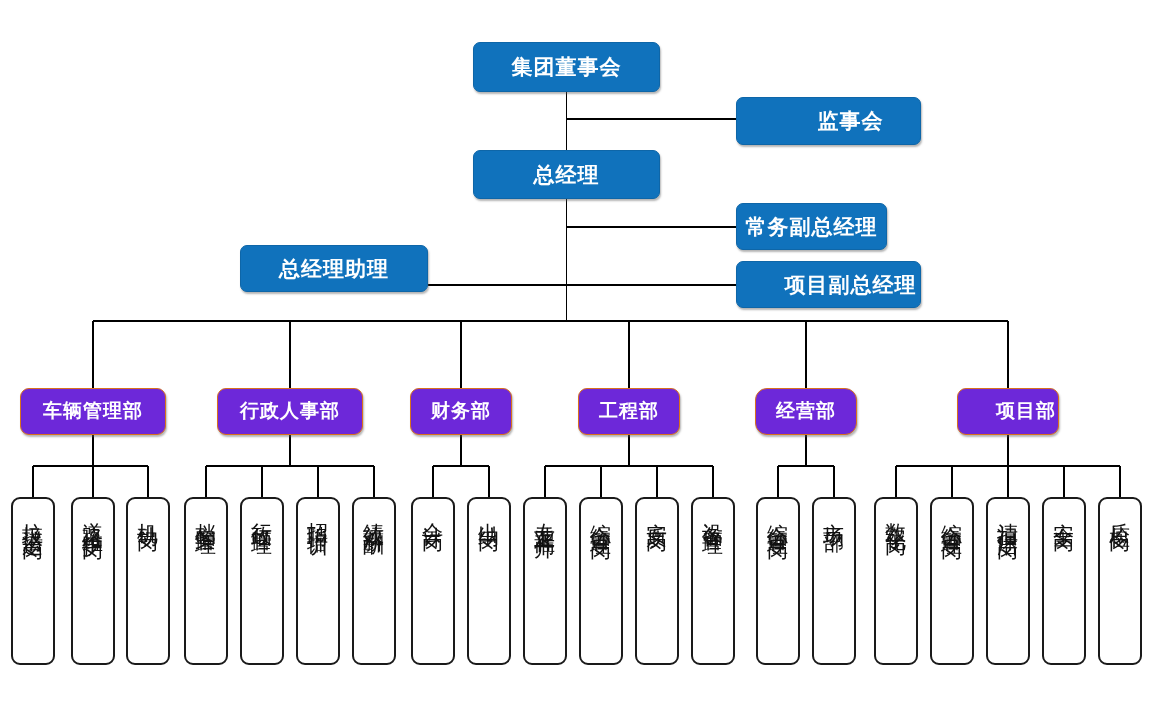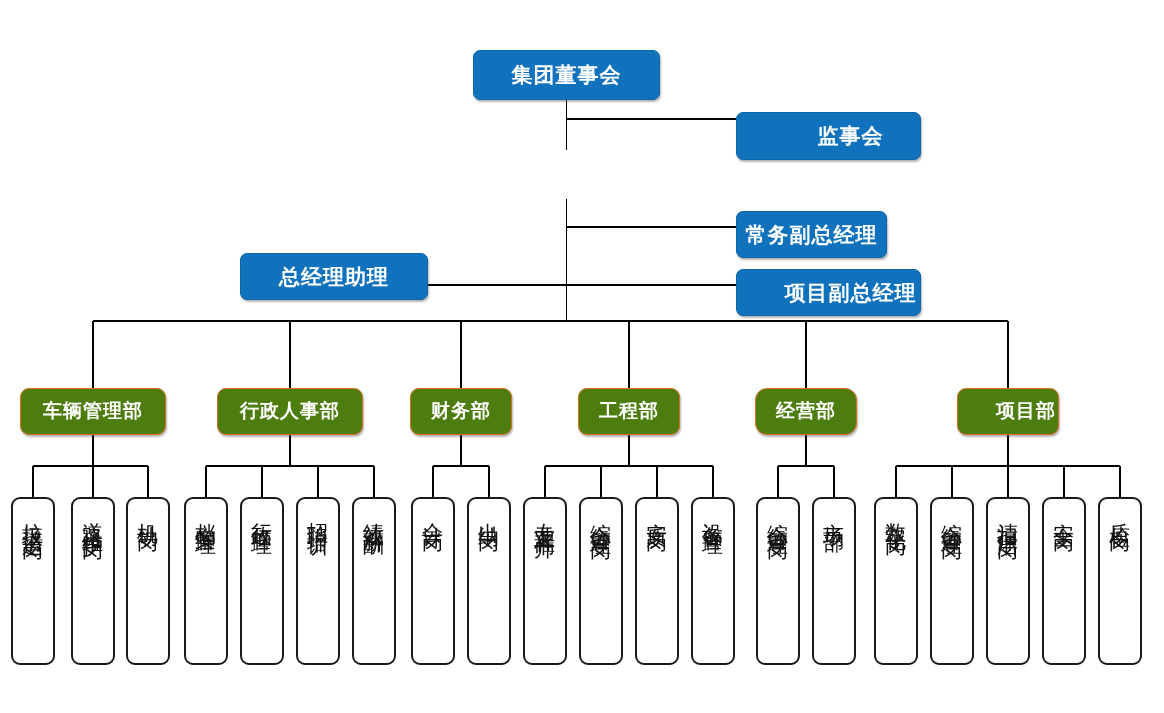--- a/index.html
+++ b/index.html
@@ -26,24 +26,23 @@
   }
   .node.blue{
     background:#1072BC;
     border:1px solid #0E66A8;
     border-radius:7px;
     color:#ffffff;
     font-size:21px;
     font-weight:600;
     letter-spacing:1px;
     box-shadow:1px 2px 2px rgba(90,90,90,.45);
-    margin-top:8px;
   }
   .node.orange{
-    background:#4d7c0f;
+    background:#6d28d9;
     border:1px solid #D9701E;
     border-radius:9px;
     color:#ffffff;
     font-size:19px;
     font-weight:600;
     letter-spacing:1px;
     box-shadow:1px 2px 2px rgba(90,90,90,.45);
   }
   
   .leaf{
@@ -141,24 +140,27 @@
       <line x1="1008" y1="466" x2="1008" y2="497"></line>
       <line x1="1064" y1="466" x2="1064" y2="497"></line>
       <line x1="1120" y1="466" x2="1120" y2="497"></line>
     </g>
   </svg>
 
   <div class="node blue" style="left:473px;top:42px;width:187px;height:50px;">
     <span>集团董事会</span>
   </div>
 
-  <div class="node blue" style="left:736px;top:104px;width:185px;height:48px;padding-left:44px;">
+  <div class="node blue" style="left:736px;top:97px;width:185px;height:48px;padding-left:44px;">
     <span>监事会</span>
   </div>
 
+  <div class="node blue" style="left:473px;top:150px;width:187px;height:49px;">
+    <span>总经理</span>
+  </div>
 
   <div class="node blue" style="left:736px;top:203px;width:151px;height:47px;">
     <span>常务副总经理</span>
   </div>
 
   <div class="node blue" style="left:736px;top:261px;width:185px;height:47px;padding-left:44px;">
     <span>项目副总经理</span>
   </div>
 
   <div class="node blue" style="left:240px;top:245px;width:188px;height:47px;text-align:right;">

